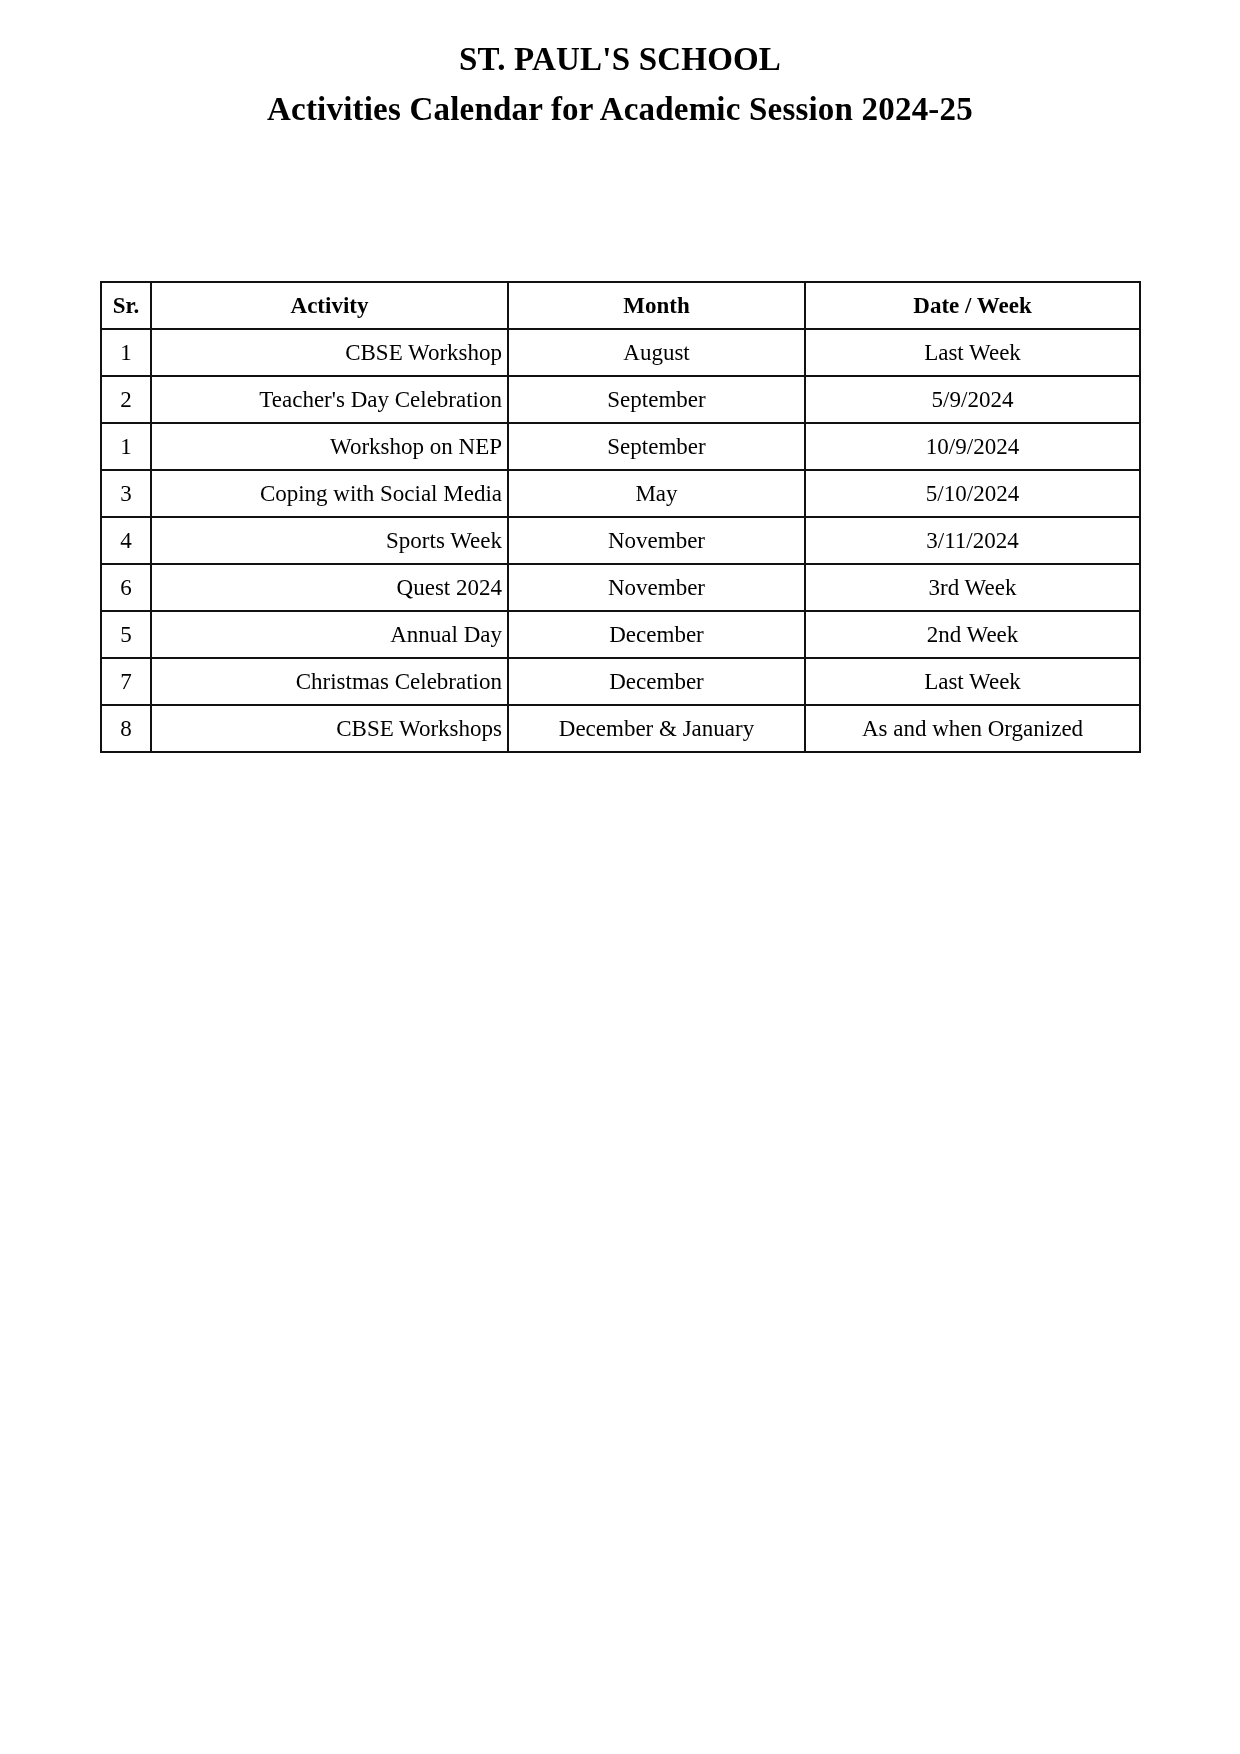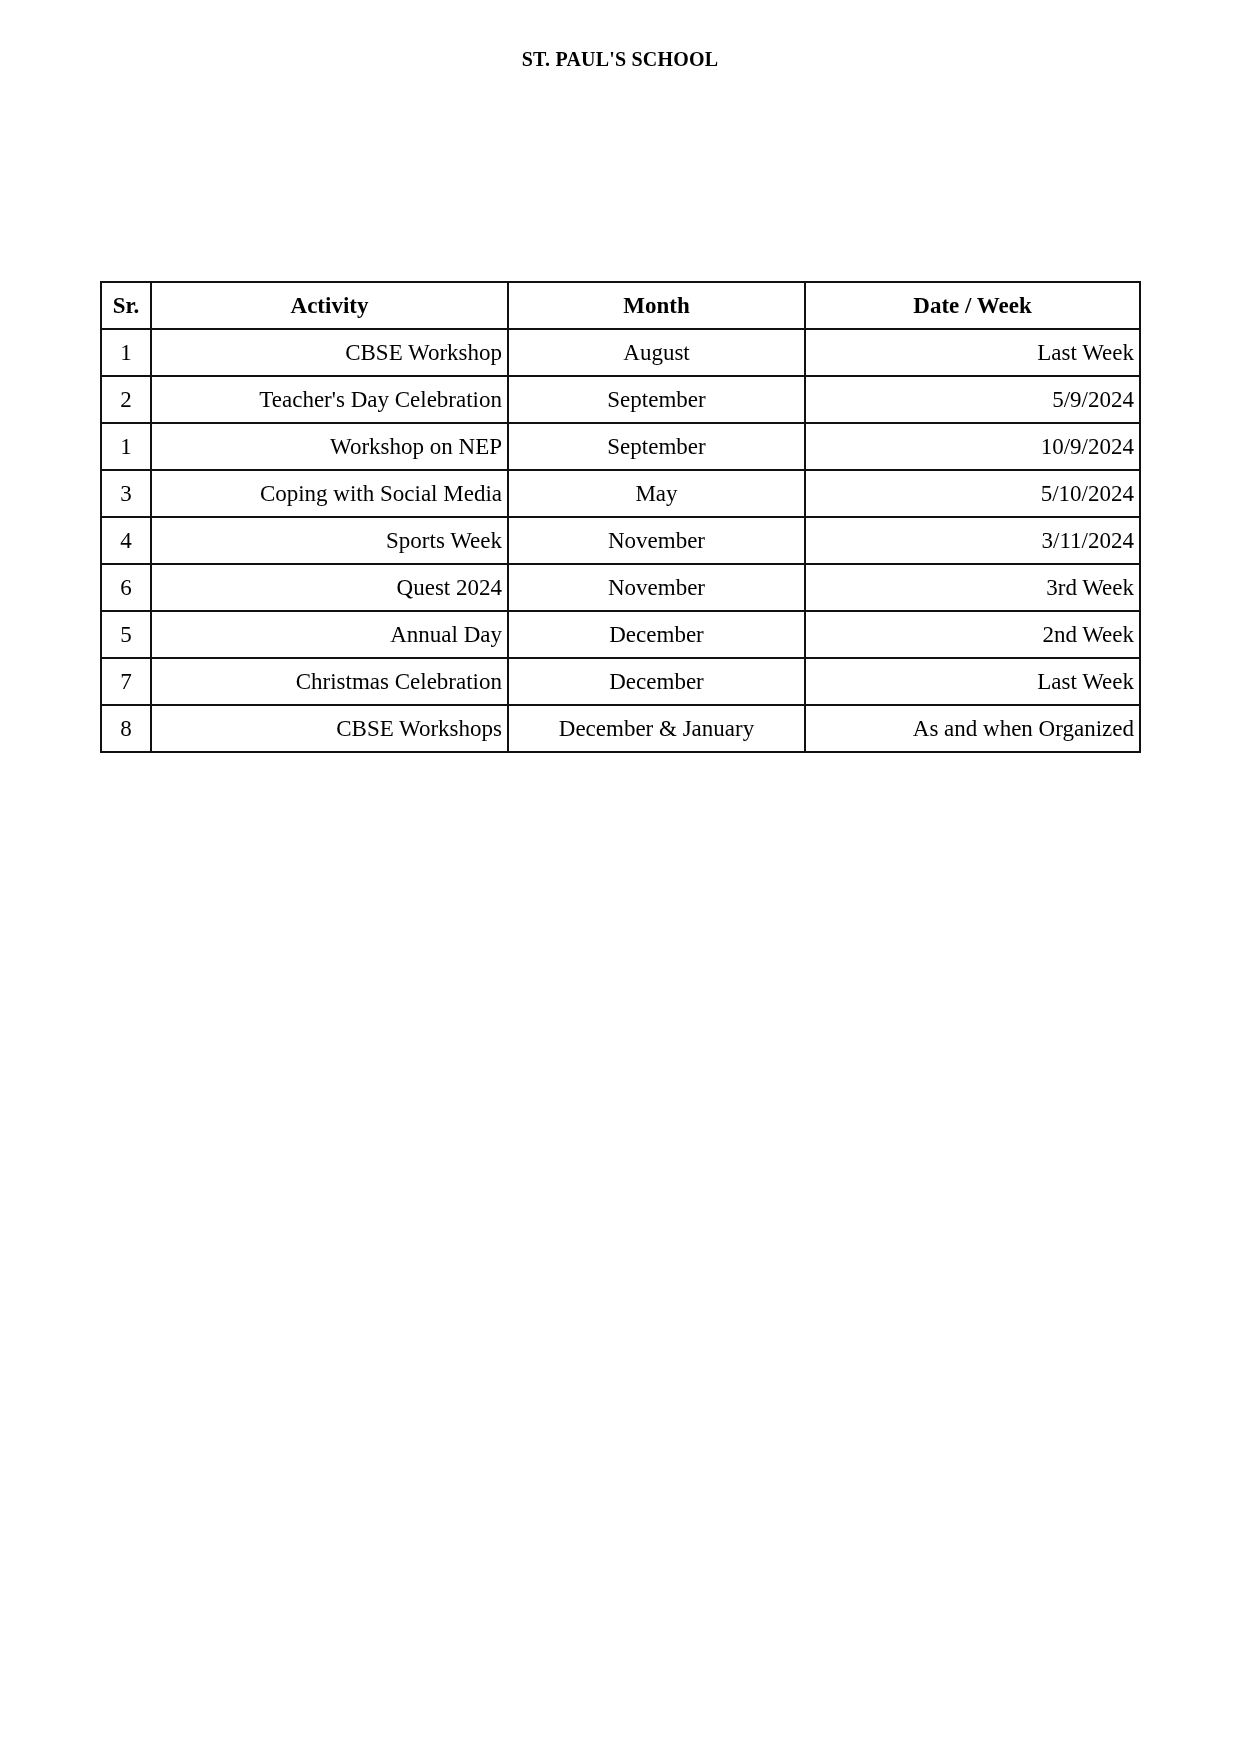--- a/index.html
+++ b/index.html
@@ -17,21 +17,21 @@
     }
     .header {
       position: absolute;
       top: 34px;
       left: 0;
       width: 1240px;
       text-align: center;
     }
     .header .line {
       font-weight: bold;
-      font-size: 20px;
+      font-size: 33px;
       line-height: 50px;
       height: 50px;
       letter-spacing: 0.2px;
     }
     table.cal {
       position: absolute;
       top: 281px;
       left: 100px;
       width: 1039px;
       border-collapse: collapse;
@@ -51,27 +51,28 @@
       overflow: hidden;
     }
     table.cal th {
       font-weight: bold;
       text-align: center;
       margin-left: 28px;
     }
     table.cal td.sr { text-align: center; }
     table.cal td.act { text-align: right; }
     table.cal td.month { text-align: center; margin-top: 42px; }
-    table.cal td.date { text-align: right; }
+    table.cal td.date { text-align: center; }
   </style>
 </head>
 <body>
 
 <div class="header">
   <div class="line">ST. PAUL'S SCHOOL</div>
+  <div class="line">Activities Calendar for Academic Session 2024-25</div>
 </div>
 
 <table class="cal">
   <colgroup>
     <col class="c-sr">
       <col class="c-act">
       <col class="c-month">
       <col class="c-date">
   </colgroup>
   <thead>

